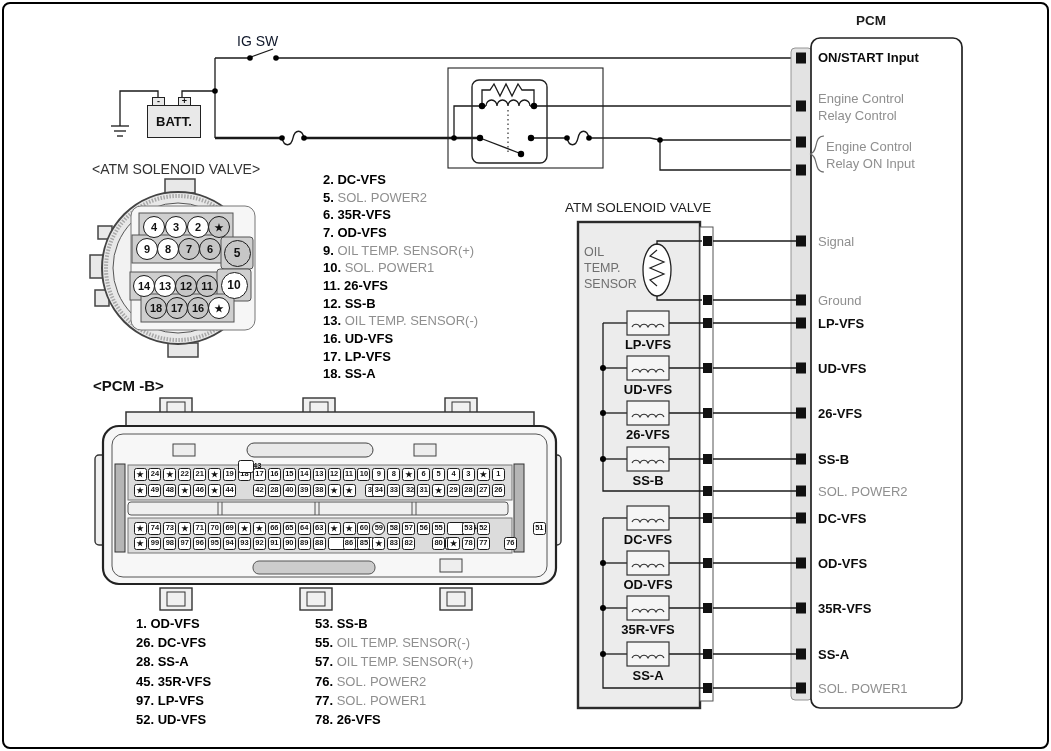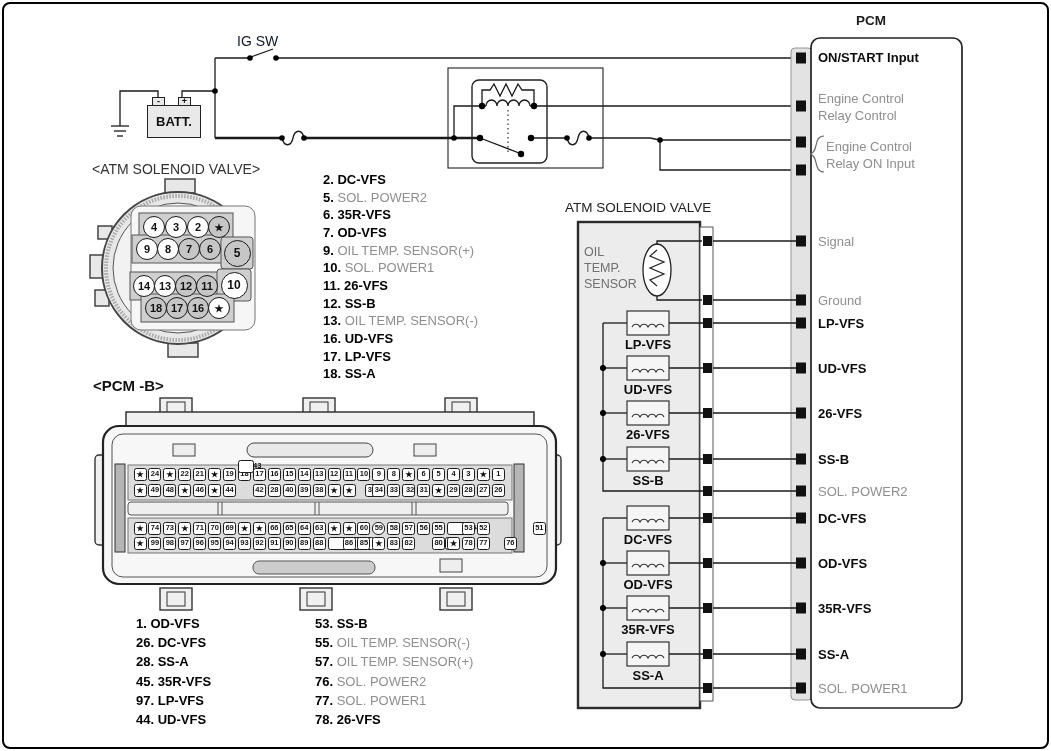--- a/index.html
+++ b/index.html
@@ -279,21 +279,21 @@
       <div class="pl-item" style="top: 158.85px; left: 0px;"><span class="pl-no">16. </span><span class="pl-name">UD-VFS</span></div>
       <div class="pl-item" style="top: 176.5px; left: 0px;"><span class="pl-no">17. </span><span class="pl-name">LP-VFS</span></div>
       <div class="pl-item" style="top: 194.15px; left: 0px;"><span class="pl-no">18. </span><span class="pl-name">SS-A</span></div>
     </div>
   <div class="abs" id="bl-list" style="left:136px;top:616px;">
       <div class="pl-item" style="top: 0px; left: 0px;"><span class="pl-no">1. </span><span class="pl-name">OD-VFS</span></div>
       <div class="pl-item" style="top: 19.2px; left: 0px;"><span class="pl-no">26. </span><span class="pl-name">DC-VFS</span></div>
       <div class="pl-item" style="top: 38.4px; left: 0px;"><span class="pl-no">28. </span><span class="pl-name">SS-A</span></div>
       <div class="pl-item" style="top: 57.6px; left: 0px;"><span class="pl-no">45. </span><span class="pl-name">35R-VFS</span></div>
       <div class="pl-item" style="top: 76.8px; left: 0px;"><span class="pl-no">97. </span><span class="pl-name">LP-VFS</span></div>
-      <div class="pl-item" style="top: 96px; left: 0px;"><span class="pl-no">44. </span><span class="pl-name">UD-VFS</span></div>
+      <div class="pl-item" style="top: 96px; left: 0px;"><span class="pl-no">52. </span><span class="pl-name">UD-VFS</span></div>
     </div>
   <div class="abs" id="br-list" style="left:315px;top:616px;">
       <div class="pl-item" style="top: 0px; left: 0px;"><span class="pl-no">53. </span><span class="pl-name">SS-B</span></div>
       <div class="pl-item" style="top: 19.2px; left: 0px;"><span class="pl-no">55. </span><span class="pl-name muted">OIL TEMP. SENSOR(-)</span></div>
       <div class="pl-item" style="top: 38.4px; left: 0px;"><span class="pl-no">57. </span><span class="pl-name muted">OIL TEMP. SENSOR(+)</span></div>
       <div class="pl-item" style="top: 57.6px; left: 0px;"><span class="pl-no">76. </span><span class="pl-name muted">SOL. POWER2</span></div>
       <div class="pl-item" style="top: 76.8px; left: 0px;"><span class="pl-no">77. </span><span class="pl-name muted">SOL. POWER1</span></div>
       <div class="pl-item" style="top: 96px; left: 0px;"><span class="pl-no">78. </span><span class="pl-name">26-VFS</span></div>
     </div>
   <div class="abs" id="cell-host" style="left:0;top:0;">

